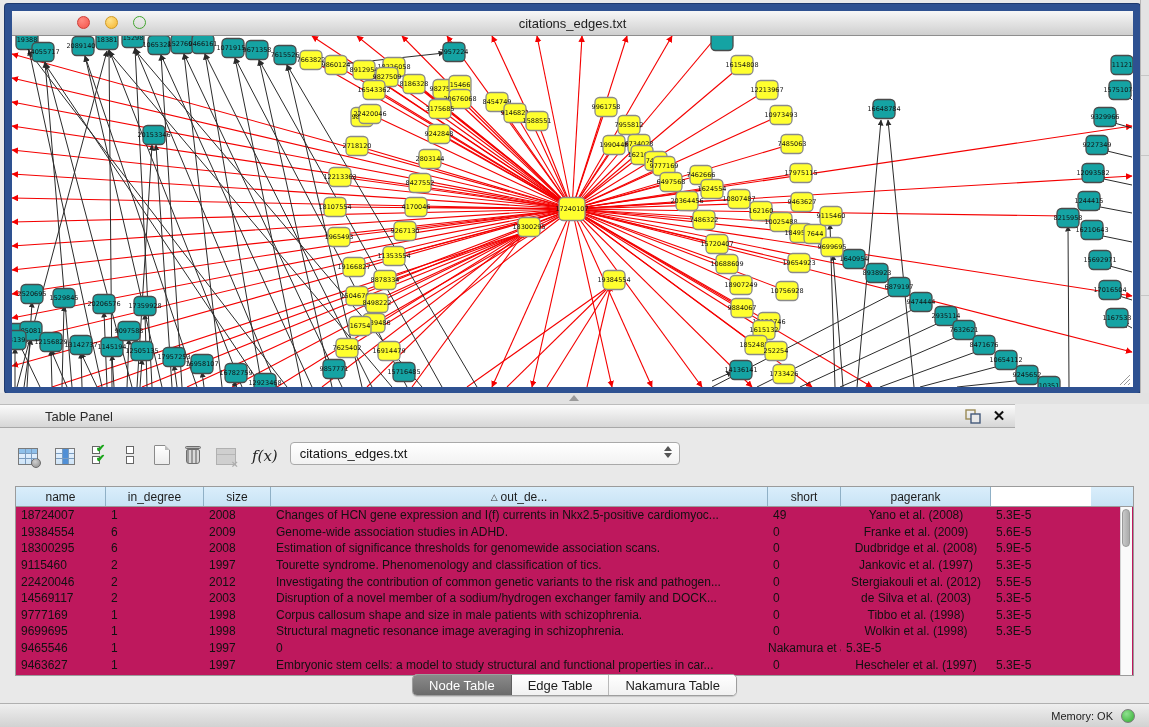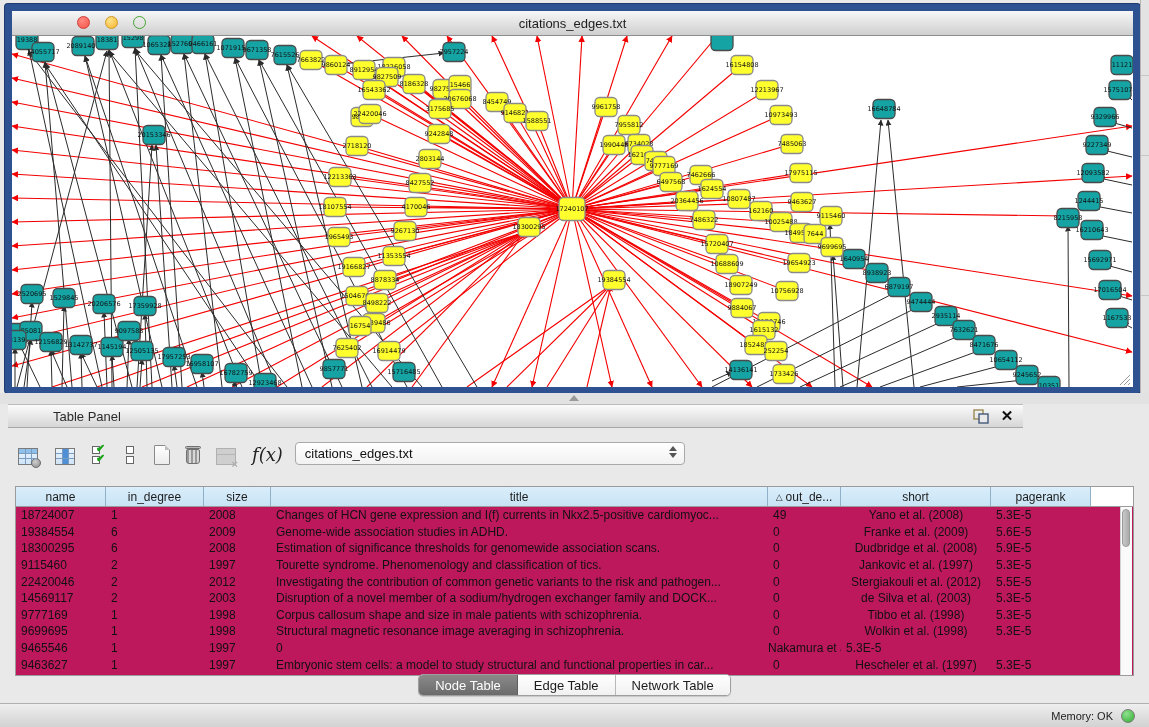--- a/index.html
+++ b/index.html
@@ -19,21 +19,21 @@
   .canvas svg{display:block;}
   
   .right-sliver{position:absolute;right:0;top:0;width:9px;height:393px;background:#e3e3e3;
     border-left:1px solid #b5b5b5;box-sizing:border-box;}
   .right-sliver .ln{position:absolute;left:0;width:100%;height:1px;background:#c6c6c6;}
   
   .splitter{position:absolute;left:0;top:393px;width:1149px;height:11px;background:#e2e2e2;}
   .split-handle{position:absolute;left:569px;top:2px;width:0;height:0;
     border-left:5px solid transparent;border-right:5px solid transparent;border-bottom:6px solid #9a9a9a;}
   
-  .tp-header{position:absolute;left:8px;top:404px;width:1015px;height:24px;
+  .tp-header{position:absolute;left:0;top:404px;width:1015px;height:24px;
     background:linear-gradient(#fbfbfb,#d6d6d6);border-top:1px solid #bcbcbc;
     border-bottom:1px solid #a8a8a8;box-sizing:border-box;display:flex;align-items:center;padding-left:32px;}
   .tp-title{font-size:13px;color:#2a2a2a;padding-left:13px;flex:1;}
   .tp-btn{width:20px;height:18px;margin-right:6px;display:flex;align-items:center;justify-content:center;cursor:default;}
   .close-x{font-size:15px;font-weight:bold;color:#111;line-height:14px;}
   .tp-body{position:absolute;left:0;top:428px;width:1149px;height:275px;background:#e9e9e9;}
   
   .toolbar{position:absolute;left:0;top:10px;height:30px;width:100%;display:flex;align-items:center;}
   .tb-icon{height:24px;display:flex;align-items:flex-end;}
   .grid-ic{width:20px;height:17px;border:1px solid #7a7a7a;background:
@@ -53,21 +53,21 @@
     position:relative;box-sizing:border-box;border-radius:1px;}
   .page-ic:before{content:"";position:absolute;right:-1px;top:-1px;width:0;height:0;
     border-left:5px solid #bdbdbd;border-top:5px solid #e9e9e9;}
   .trash-ic{width:16px;height:20px;position:relative;}
   .trash-body{position:absolute;left:1px;top:4px;width:14px;height:15px;border-radius:2px 2px 3px 3px;
     background:repeating-linear-gradient(90deg,#9a9a9a 0 2px,#d8d8d8 2px 4px);border:1px solid #6f6f6f;box-sizing:border-box;}
   .trash-lid{position:absolute;left:0;top:1px;width:16px;height:3px;background:#b9b9b9;border:1px solid #6f6f6f;border-radius:2px;box-sizing:border-box;}
   .tbl-dis{width:20px;height:17px;background:#c7c7c7;border:1px solid #9d9d9d;position:relative;box-sizing:border-box;opacity:.75;}
   .tbl-dis:before{content:"";position:absolute;left:0;right:0;top:5px;height:1px;background:#a5a5a5;}
   .tbl-dis:after{content:"×";position:absolute;right:-3px;bottom:-6px;color:#9a9a9a;font-size:11px;font-weight:bold;}
-  .fx{font-family:"DejaVu Serif",serif;font-style:italic;font-size:18px;color:#222;}
+  .fx{font-family:"DejaVu Serif",serif;font-style:italic;font-size:15px;color:#222;}
   .combo{margin-left:12px;width:390px;height:23px;background:linear-gradient(#ffffff,#f2f2f2);
     border:1px solid #a9a9a9;border-radius:4px;display:flex;align-items:center;box-sizing:border-box;
     font-size:13px;color:#111;padding-left:9px;position:relative;}
   .combo .arrows{position:absolute;right:7px;top:3px;display:flex;flex-direction:column;gap:2px;}
   .combo .arrows i{width:0;height:0;border-left:4px solid transparent;border-right:4px solid transparent;}
   .combo .arrows i.up{border-bottom:5px solid #555;}
   .combo .arrows i.dn{border-top:5px solid #555;}
   
   .dtable{position:absolute;left:15px;top:58px;width:1119px;height:190px;background:#be185d;
     border:1px solid #9b9b9b;box-sizing:border-box;font-size:12px;color:#111;}
@@ -906,21 +906,20 @@
           <i class="dn"></i>
         </span>
     </div>
   </div>
 
   <div class="dtable">
     <div class="thead" id="thead">
         <div class="th">name</div>
         <div class="th">in_degree</div>
         <div class="th">size</div>
-        <div class="th">title</div>
         <div class="th"><span class="sort">△</span>out_de...</div>
         <div class="th">short</div>
         <div class="th">pagerank</div>
         <div class="th"></div>
       </div>
     <div class="tbody" id="tbody">
         <div class="tr">
           <div class="td">18724007</div>
           <div class="td">1</div>
           <div class="td">2008</div>
@@ -1022,21 +1021,21 @@
       </div>
     <div class="vscroll">
         <span class="vthumb"></span>
       </div>
   </div>
 
   <div class="segbar">
     <div class="segments" id="segments">
         <div class="seg sel">Node Table</div>
         <div class="seg">Edge Table</div>
-        <div class="seg">Network Table</div>
+        <div class="seg">Nakamura Table</div>
       </div>
   </div>
 </div>
 
 <div class="statusbar">
   <span class="mem-label">Memory: OK</span>
   <span class="mem-dot"></span>
 </div>
 
 </body></html>

